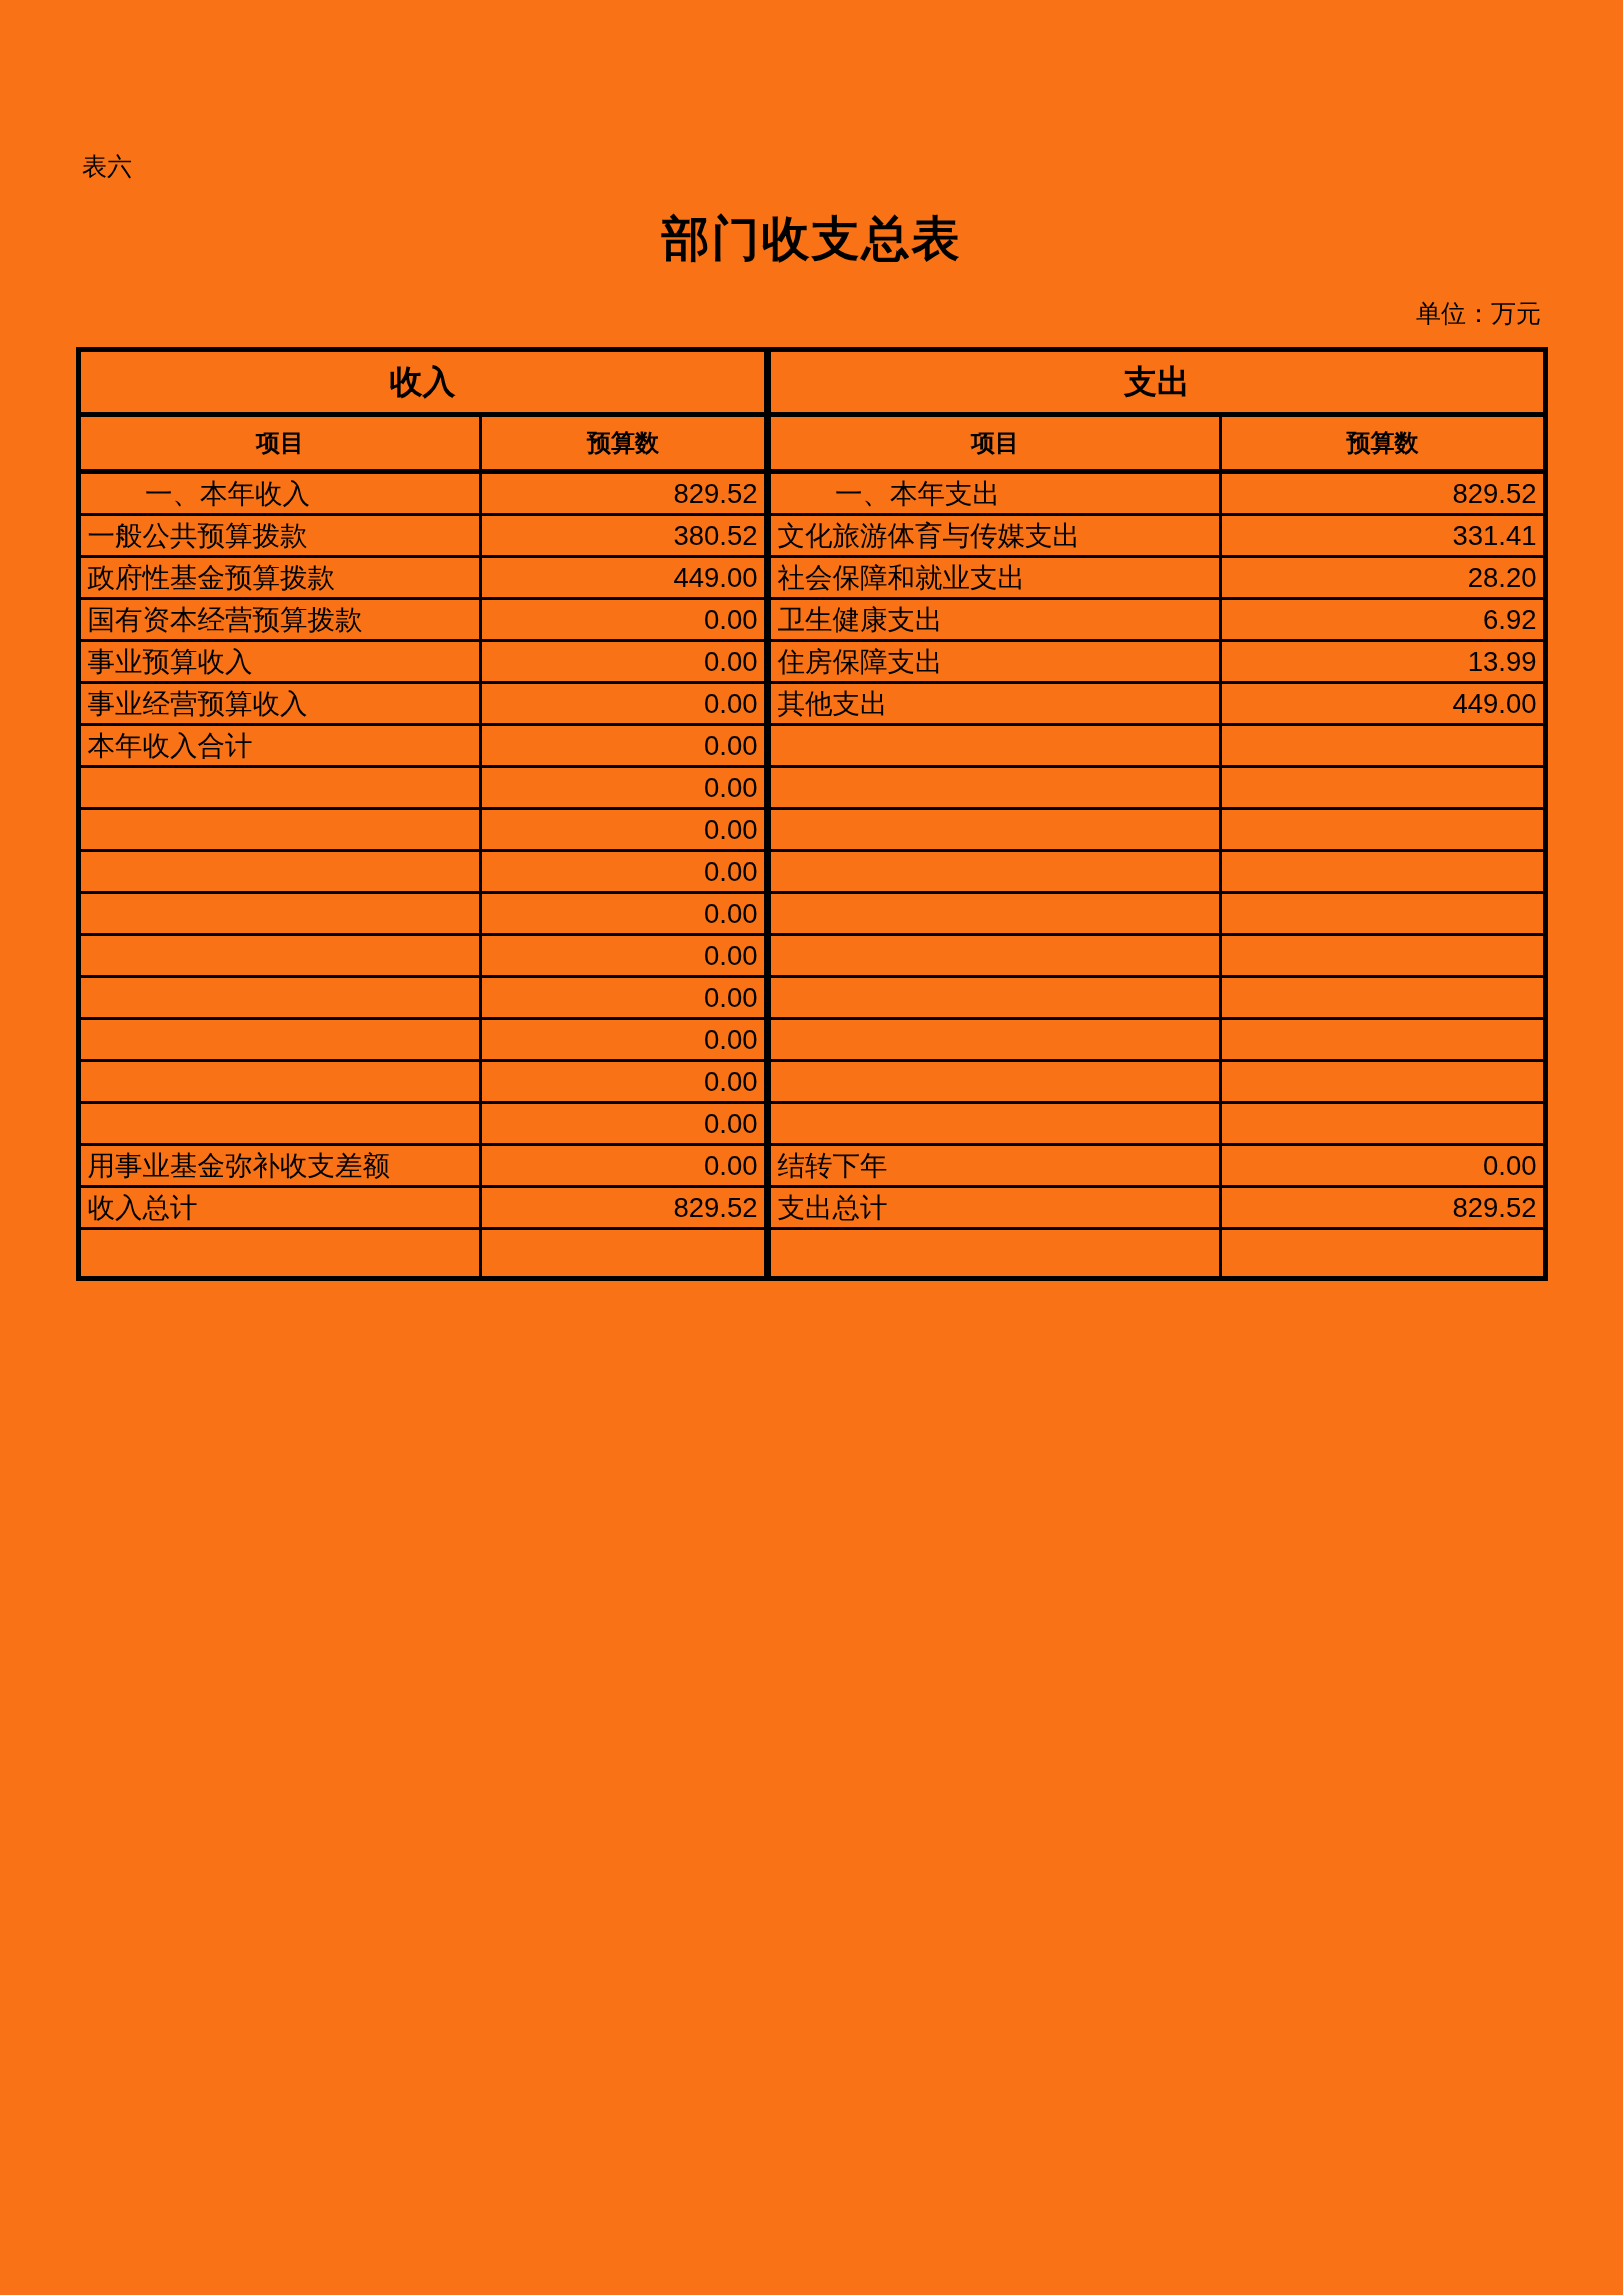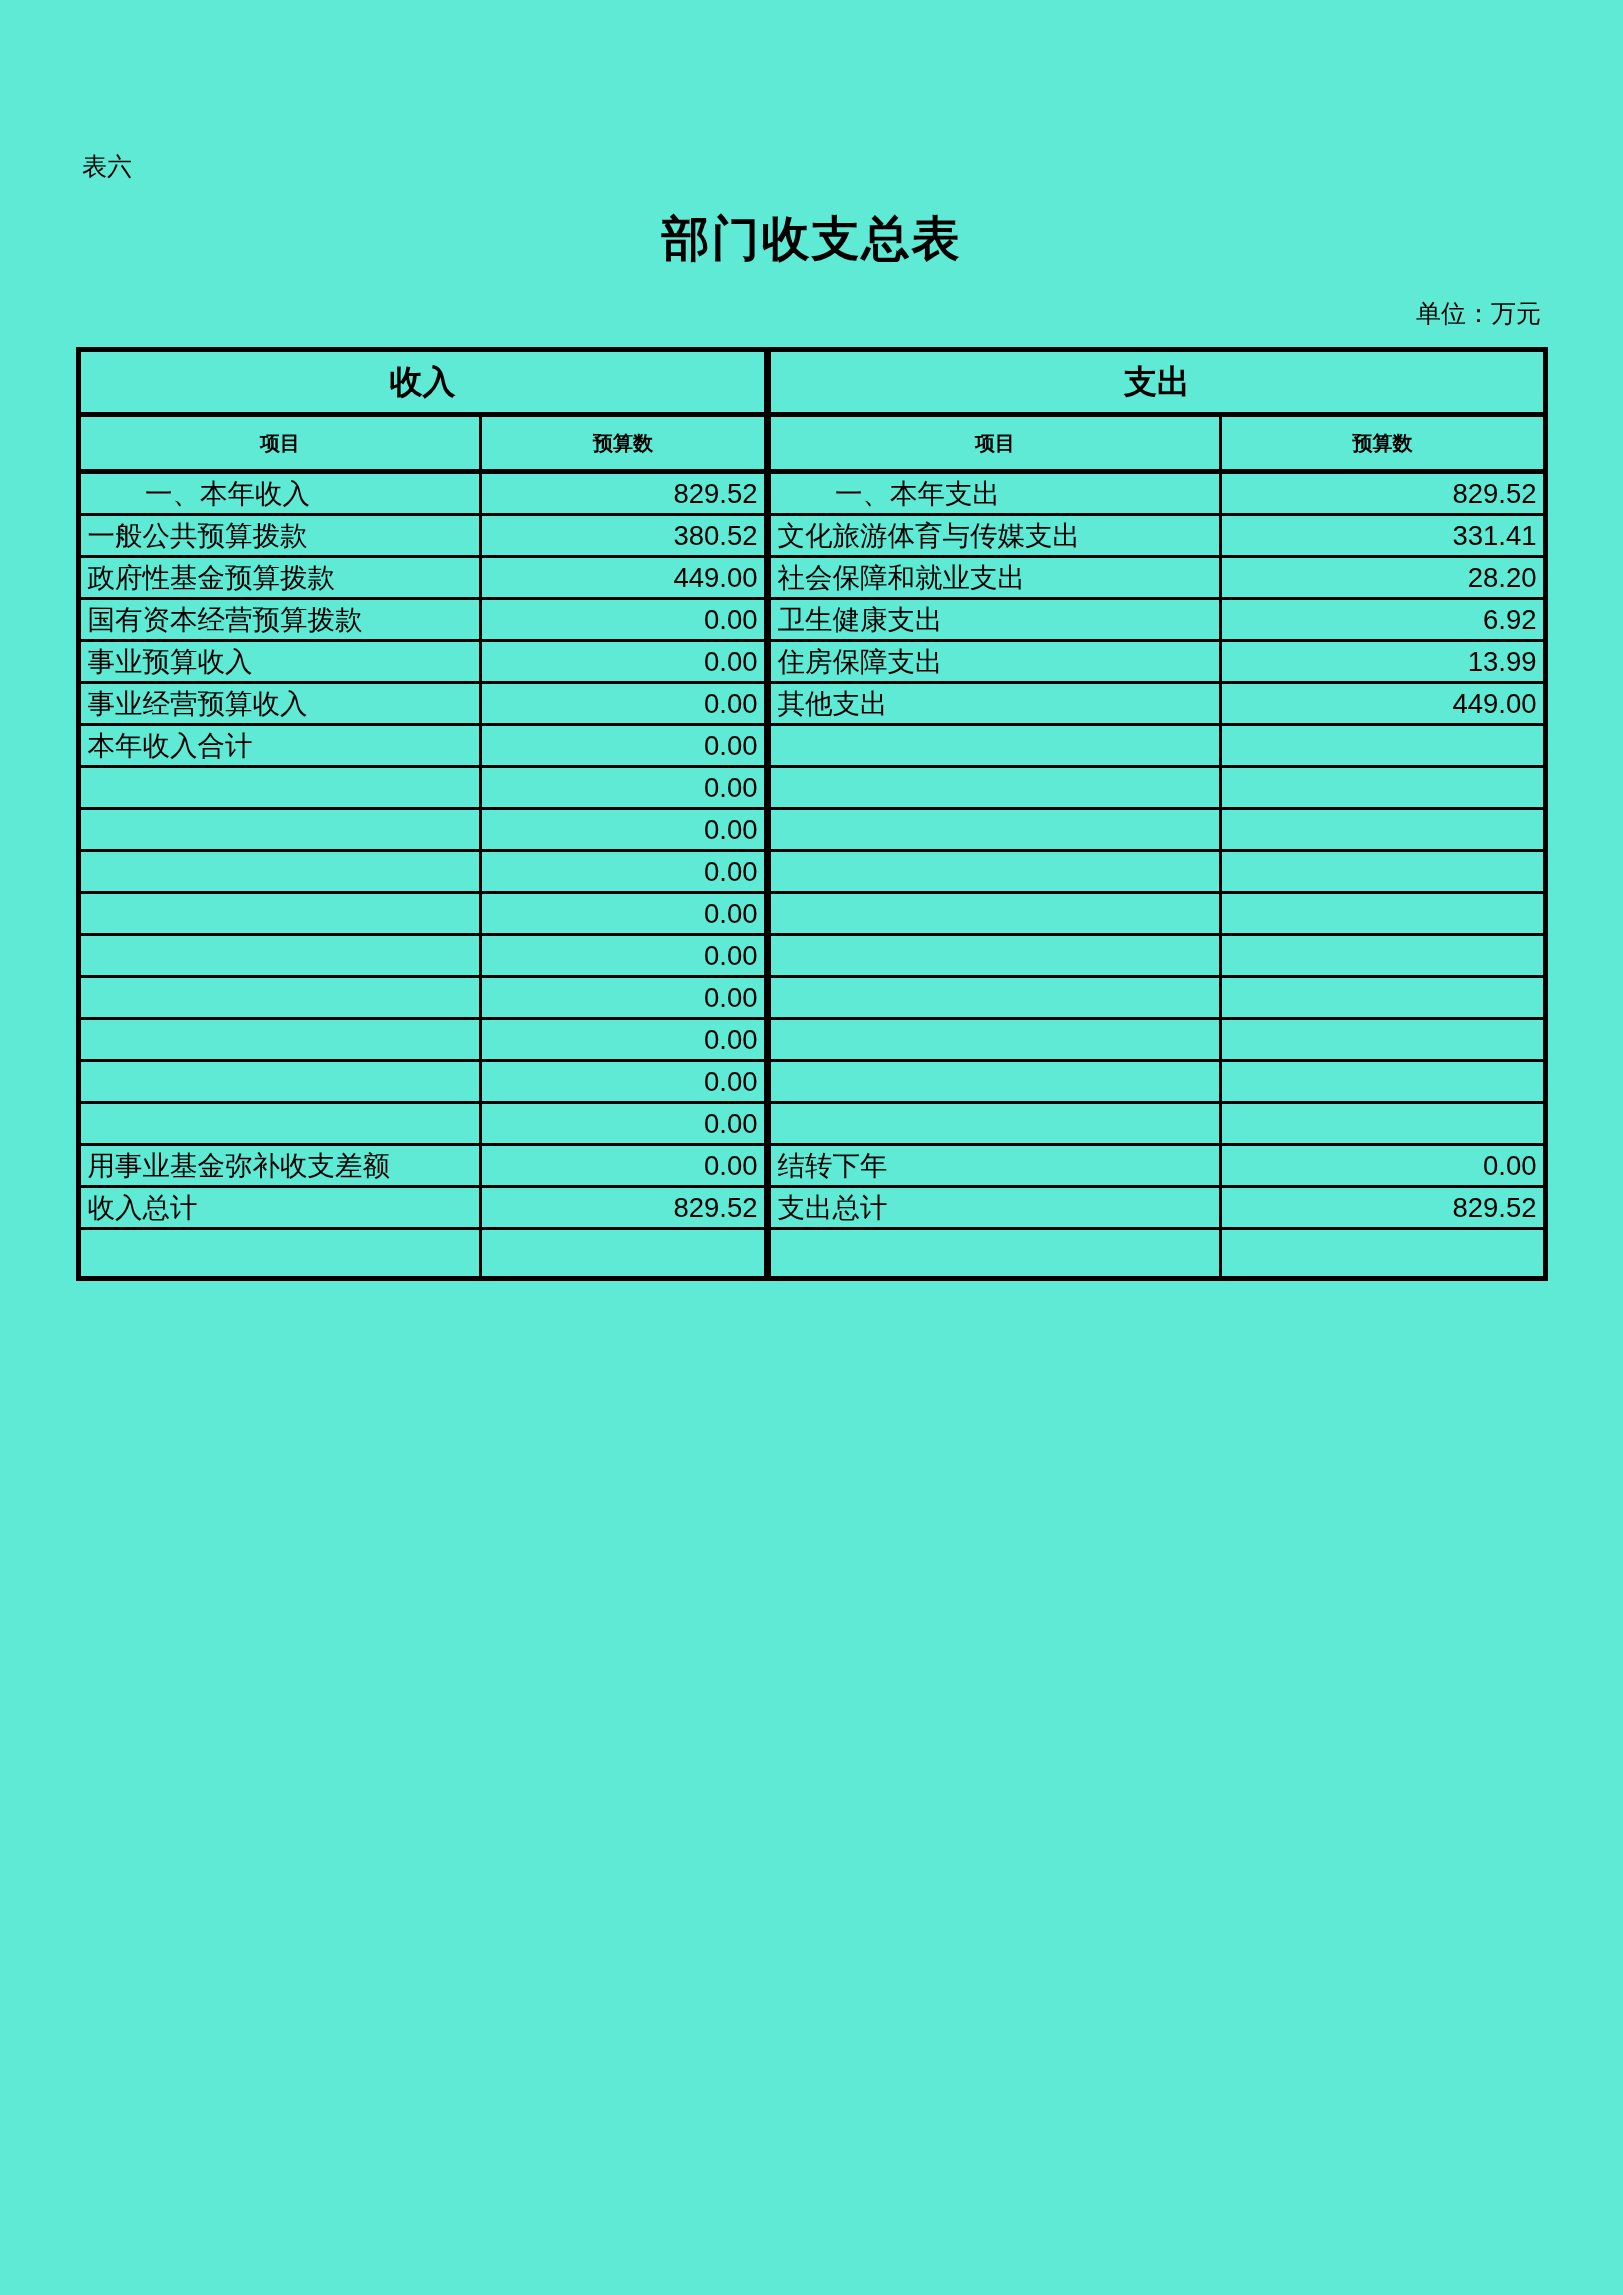--- a/index.html
+++ b/index.html
@@ -4,21 +4,21 @@
 <style>
   html, body {
     margin: 0;
     padding: 0;
     background: #888;
   }
   .page {
     position: relative;
     width: 1623px;
     height: 2295px;
-    background: #5eead4;
+    background: #f97316;
     color: #000000;
     font-family: "Liberation Serif", serif;
     overflow: hidden;
   }
   .tag {
     position: absolute;
     left: 82px;
     top: 153px;
     font-size: 25px;
     line-height: 1.1;
@@ -64,21 +64,21 @@
   }
   tr.h1 th {
     height: 58px;
     font-size: 33px;
     font-weight: bold;
     text-align: center;
     border-bottom: 5.9px solid #000;
   }
   tr.h2 th {
     height: 50px;
-    font-size: 20px;
+    font-size: 24px;
     font-weight: bold;
     text-align: center;
     border-bottom: 5.9px solid #000;
   }
   tbody td {
     height: 39px;
     font-size: 27.5px;
   }
   tbody tr.last td {
     height: 46px;

